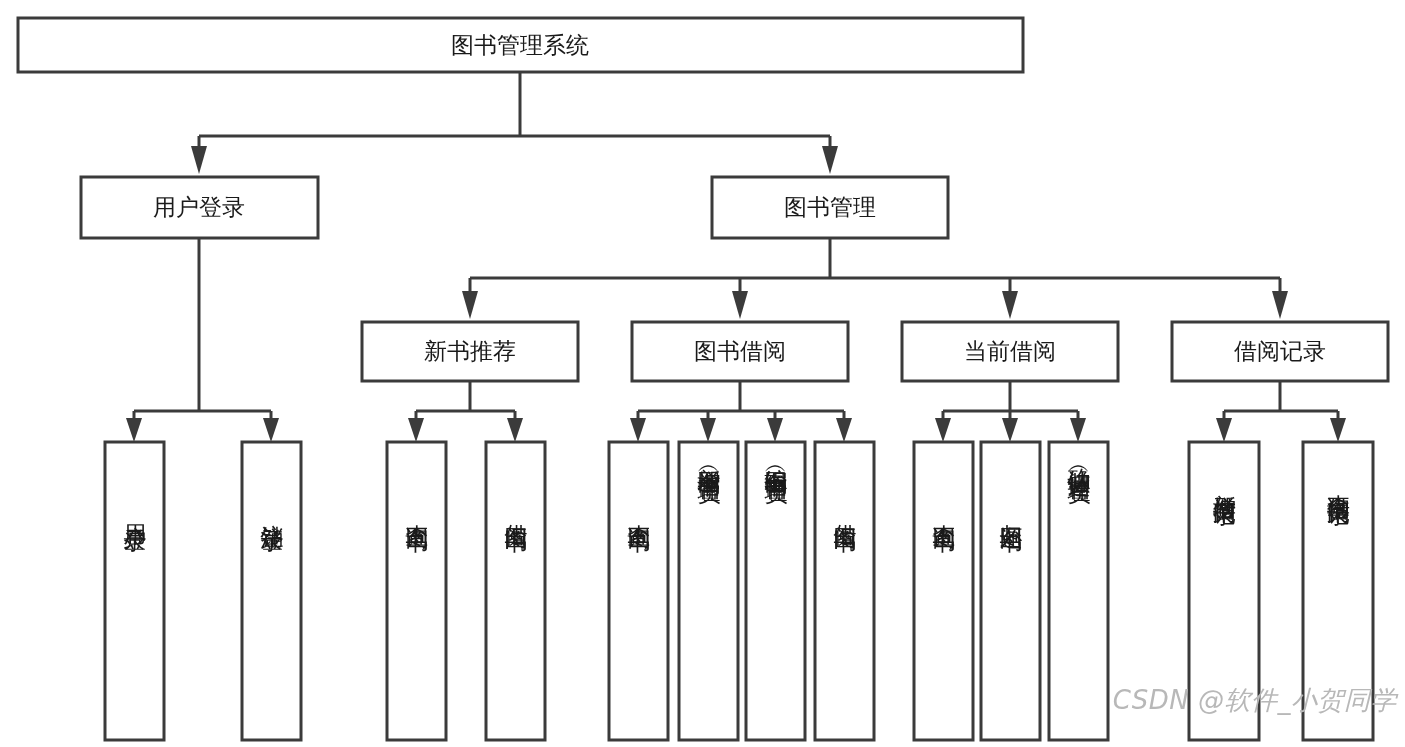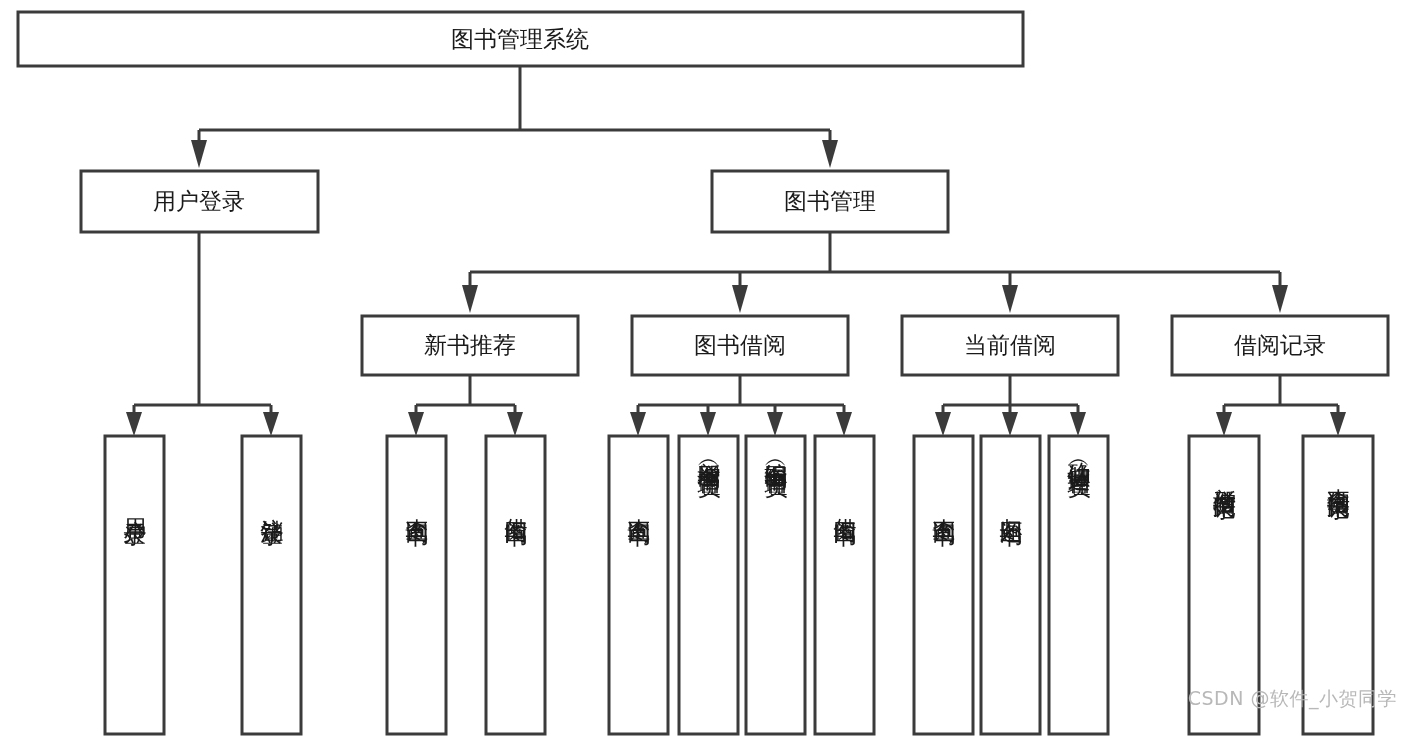--- a/index.html
+++ b/index.html
@@ -13,20 +13,21 @@
     height: 747px;
     font-family: "DejaVu Sans", "Liberation Sans", sans-serif;
     overflow: hidden;
     position: relative;
   }
   #diagram-root {
     position: relative;
     width: 1405px;
     height: 716px;
     background: #ffffff;
+    margin-top: 6px;
   }
   svg#flowchart {
     position: absolute;
     left: 0;
     top: 0;
     width: 1405px;
     height: 747px;
     display: block;
   }
   .node-rect {
@@ -67,24 +68,25 @@
     color: #1a1a1a;
     letter-spacing: 2px;
     white-space: nowrap;
     text-align: left;
   }
   .watermark {
     position: absolute;
     right: 8px;
     bottom: 4px;
     font-family: "DejaVu Sans", "Liberation Sans", sans-serif;
-    font-size: 19px;
+    font-size: 26px;
     color: #b8b8b8;
     white-space: nowrap;
     letter-spacing: 0.5px;
+    font-style: italic;
   }
 </style>
 </head>
 <body>
 
 <div id="diagram-root">
 
   <svg id="flowchart" viewBox="0 0 1405 747" xmlns="http://www.w3.org/2000/svg">
 
     <g>

